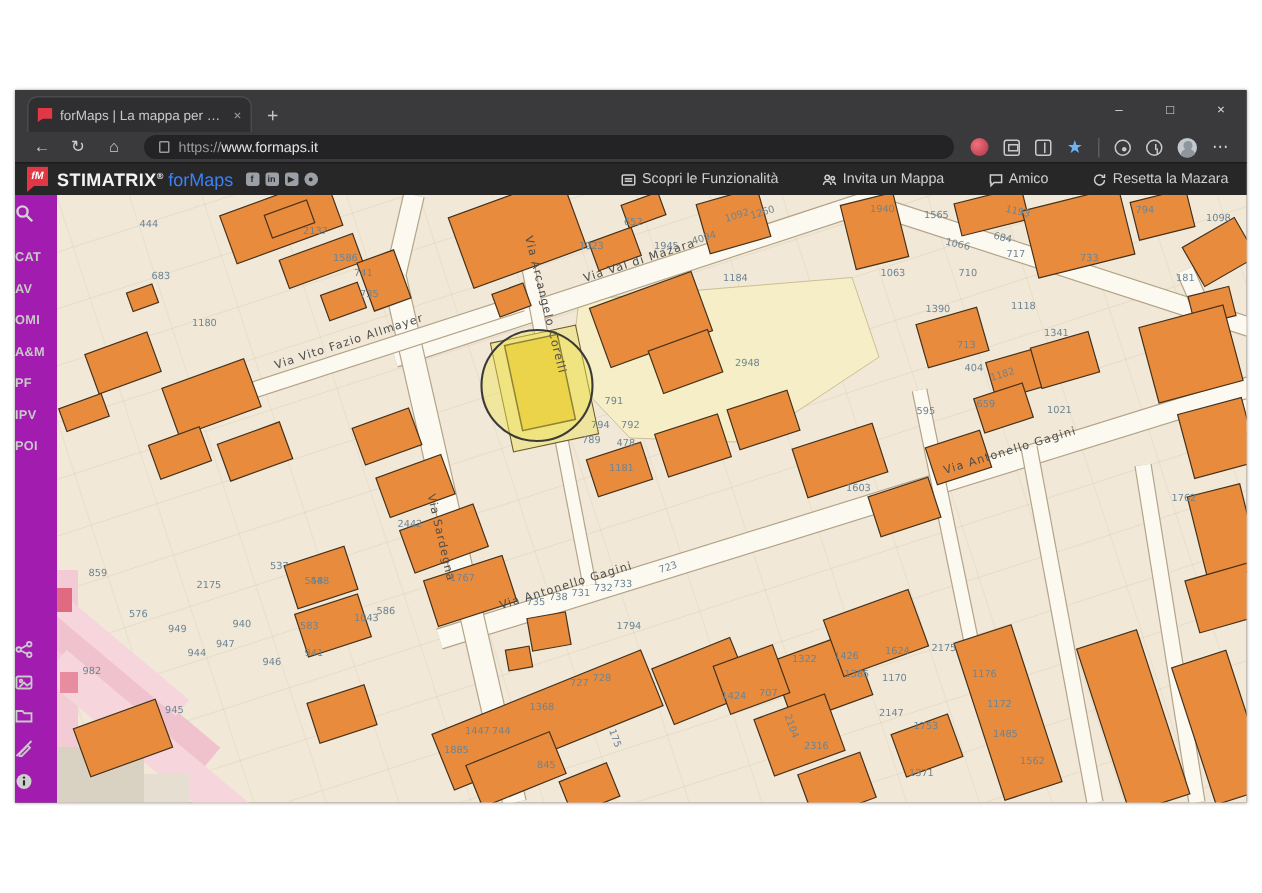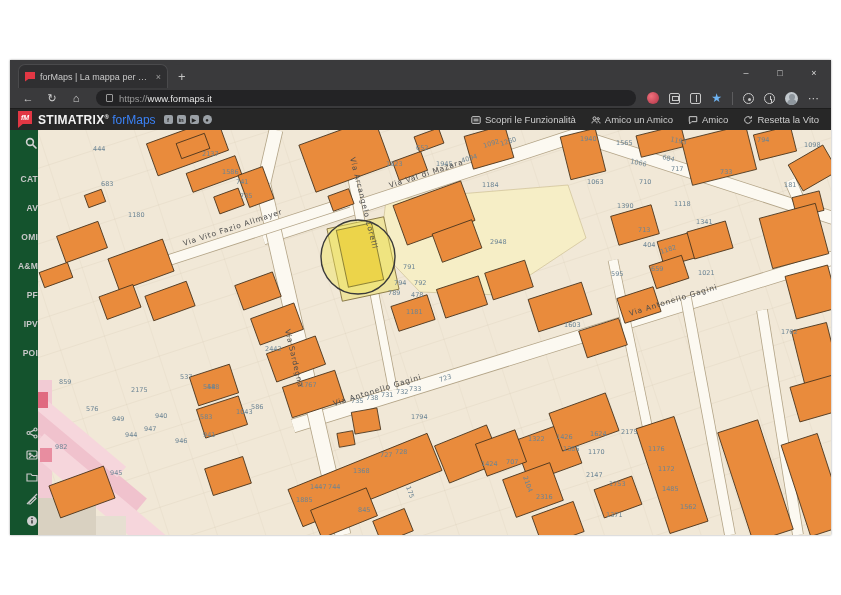--- a/index.html
+++ b/index.html
@@ -41,27 +41,27 @@
 
   
   .appheader{height:22px;background:#272727;border-top:1px solid #1d1d1d;display:flex;align-items:center;padding:0 8px;}
   .logo{width:14px;height:17px;background:#e23744;clip-path:polygon(0 0,100% 0,100% 76%,34% 76%,0 100%);color:#fff;font-size:7px;font-weight:bold;font-style:italic;display:flex;align-items:center;justify-content:center;padding-bottom:4px;flex:none;}
   .brand{margin-left:6px;font-size:12px;font-weight:bold;color:#f2f2f2;letter-spacing:.3px;}
   .brand sup{font-size:6px;}
   .product{font-size:12px;color:#3b82f6;margin-left:3px;font-weight:normal;}
   .socials{display:flex;gap:4px;margin-left:8px;}
   .soc{width:9px;height:9px;background:#9aa0a6;border-radius:2px;color:#272727;font-size:6px;font-weight:bold;display:flex;align-items:center;justify-content:center;line-height:1;cursor:pointer;}
   .soc.round{border-radius:50%;}
-  .hdr-actions{margin-left:auto;display:flex;align-items:center;gap:15px;padding-right:4px;}
+  .hdr-actions{margin-left:auto;display:flex;align-items:center;gap:29px;padding-right:4px;}
   .hbtn{display:flex;align-items:center;gap:4px;color:#cfcfcf;font-size:9.5px;cursor:pointer;white-space:nowrap;}
   .hbtn svg{width:10px;height:10px;stroke:#cfcfcf;fill:none;stroke-width:1.2;}
 
   
   .content{flex:1;display:flex;min-height:0;}
-  .sidebar{width:28px;background:#14532d;display:flex;flex-direction:column;align-items:flex-end;padding-top:6px;flex:none;gap:8px;}
+  .sidebar{width:28px;background:#a21caf;display:flex;flex-direction:column;align-items:flex-start;padding-top:6px;flex:none;}
   .sb-search{margin-bottom:6px;cursor:pointer;}
   .sb-search svg{width:13px;height:13px;stroke:#d2d2d2;fill:none;stroke-width:1.6;}
   .sb-item{color:#c8c8c8;font-size:8.5px;font-weight:bold;padding:5.5px 0;cursor:pointer;letter-spacing:.2px;}
   .sb-bottom{margin-top:auto;display:flex;flex-direction:column;align-items:center;gap:10px;padding-bottom:8px;}
   .sb-bottom svg{width:12px;height:12px;stroke:#c8c8c8;fill:none;stroke-width:1.2;cursor:pointer;}
   .mapwrap{flex:1;position:relative;background:#f1e8d7;}
   #map-svg{display:block;width:793px;height:405px;}
   #map-svg text{font-family:"DejaVu Sans",sans-serif;}
 </style>
 </head>
@@ -124,34 +124,34 @@
             </svg>
           <span>Scopri le Funzionalità</span>
         </span>
         <span class="hbtn">
           <svg viewBox="0 0 12 12">
               <circle cx="4.2" cy="4" r="1.8"></circle>
               <circle cx="8.6" cy="4.6" r="1.4"></circle>
               <path d="M1.2 10c0-2 1.6-3 3-3s3 1 3 3"></path>
               <path d="M8 7.6c1.4 0 2.8.9 2.8 2.4"></path>
             </svg>
-          <span>Amico un Amico</span>
+          <span>Invita un Mappa</span>
         </span>
         <span class="hbtn">
           <svg viewBox="0 0 12 12">
               <path d="M1.5 2h9v6h-6l-2.5 2.5V8h-.5z"></path>
             </svg>
           <span>Amico</span>
         </span>
         <span class="hbtn">
           <svg viewBox="0 0 12 12">
               <path d="M10 6a4 4 0 1 1-1.1-2.8"></path>
               <path d="M10 1.4v2.4H7.6"></path>
             </svg>
-          <span>Resetta la Vito</span>
+          <span>Resetta la Mazara</span>
         </span>
       </div>
     </div>
 
     <div class="content">
       <div class="sidebar">
         <span class="sb-search">
           <svg viewBox="0 0 13 13">
               <circle cx="5" cy="5" r="3.4"></circle>
               <line x1="7.6" y1="7.6" x2="11.5" y2="11.5"></line>

